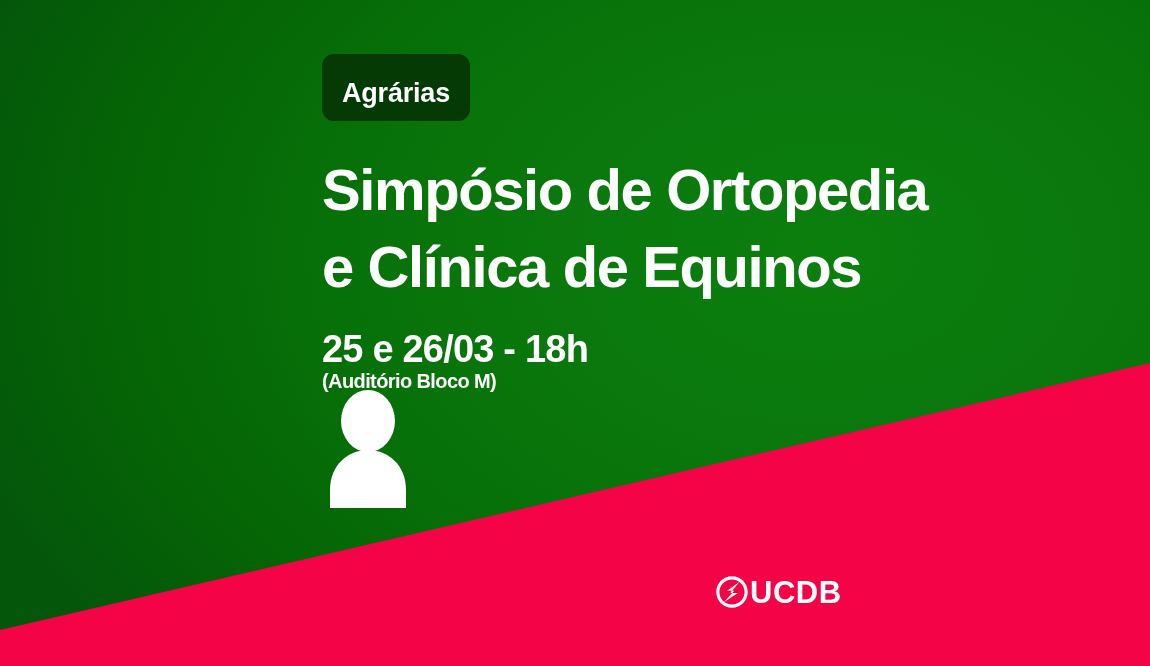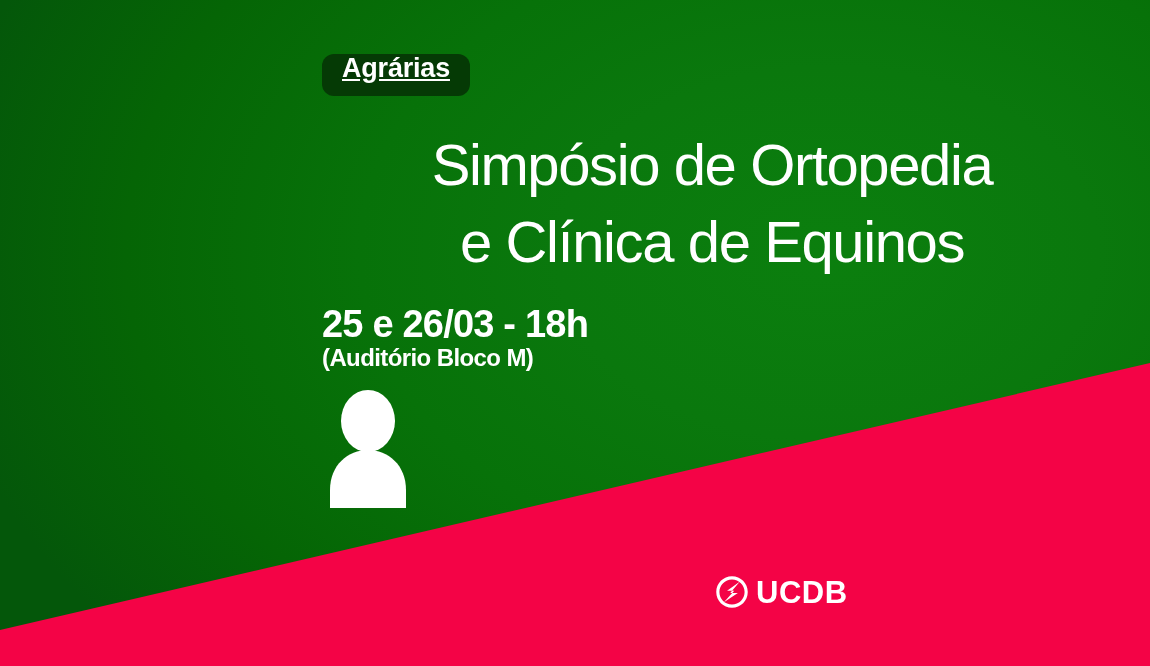--- a/index.html
+++ b/index.html
@@ -46,48 +46,46 @@
   }
 
   #category-badge {
     display:inline-block;
     background:#053A05;
     color:#FFFFFF;
     font-size:27px;
     font-weight:bold;
     letter-spacing:-0.2px;
     line-height:1;
-    padding:1px 20px 14px 20px;
+    padding:26px 20px 14px 20px;
     border-radius:12px;
-    text-decoration:underline;
   }
 
   #event-title {
     margin-top:31px;
     color:#FFFFFF;
     font-size:58px;
-    font-weight:normal;
+    font-weight:bold;
     line-height:1.32;
     letter-spacing:-1.4px;
     white-space:pre-line;
-    text-align:center;
   }
 
   #event-datetime {
     margin-top:24px;
     color:#FFFFFF;
     font-size:38px;
     font-weight:bold;
     line-height:1.07;
     letter-spacing:-0.8px;
   }
 
   #event-location {
     color:#FFFFFF;
-    font-size:24px;
+    font-size:20px;
     font-weight:bold;
     line-height:1.12;
     letter-spacing:-0.6px;
   }
 
   
   #speaker-avatar {
     position:absolute;
     left:324px;
     top:390px;
@@ -106,21 +104,20 @@
     letter-spacing:0.4px;
     line-height:1;
   }
 
   #ucdb-logo {
     position:absolute;
     left:714px;
     top:574px;
     display:flex;
     align-items:center;
-    gap:6px;
   }
 
   #ucdb-mark { width:36px; height:36px; display:block; }
 
   #ucdb-wordmark {
     color:#FFFFFF;
     font-size:31px;
     font-weight:bold;
     letter-spacing:0.5px;
     line-height:1;

